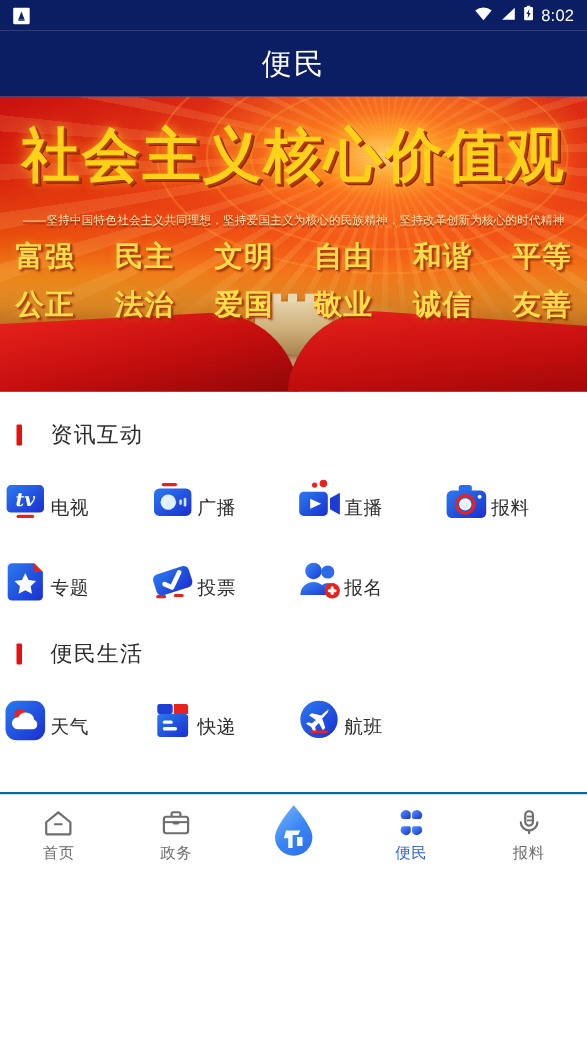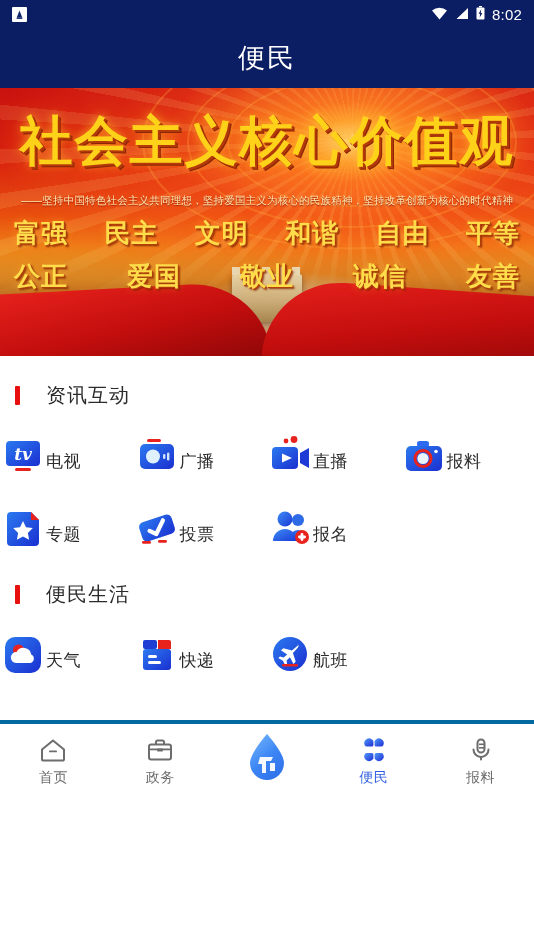--- a/index.html
+++ b/index.html
@@ -128,21 +128,21 @@
   .cell {
     width:25%; display:flex; flex-direction:row; align-items:center;
     padding:12px 0 4px 0;
   }
   .cell-icon { width:46px; height:46px; position:relative; margin-bottom:11px; }
   .cell-icon svg { display:block; width:46px; height:46px; }
   .cell-label { font-size:17px; color:#2c2c2c; letter-spacing:.5px; }
 
   
   .tabbar {
-    flex:0 0 78px; border-top:4px solid #0369a1; background:#fff;
+    flex:0 0 78px; border-top:2px solid #0369a1; background:#fff;
     display:flex; align-items:flex-start; position:relative;
   }
   .tab {
     flex:1 1 0; display:flex; flex-direction:column; align-items:center;
     padding-top:13px; gap:6px;
   }
   .tab svg { display:block; }
   .tab-label { font-size:14px; color:#6d6d6d; letter-spacing:.5px; }
   .tab.active .tab-label { color:#2f5fe0; }
   .tab.center { position:relative; }
@@ -204,26 +204,27 @@
     <div class="banner-ground">
       <div class="banner-wall"></div>
       <div class="banner-ribbon-l"></div>
       <div class="banner-ribbon-r"></div>
     </div>
     <div class="banner-values">
       <div class="values-row">
         <span>富强</span>
         <span>民主</span>
         <span>文明</span>
+        <span>自由</span>
         <span>和谐</span>
-        <span>自由</span>
         <span>平等</span>
       </div>
       <div class="values-row">
         <span>公正</span>
+        <span>法治</span>
         <span>爱国</span>
         <span>敬业</span>
         <span>诚信</span>
         <span>友善</span>
       </div>
     </div>
   </div>
 
   <div class="content">
 

